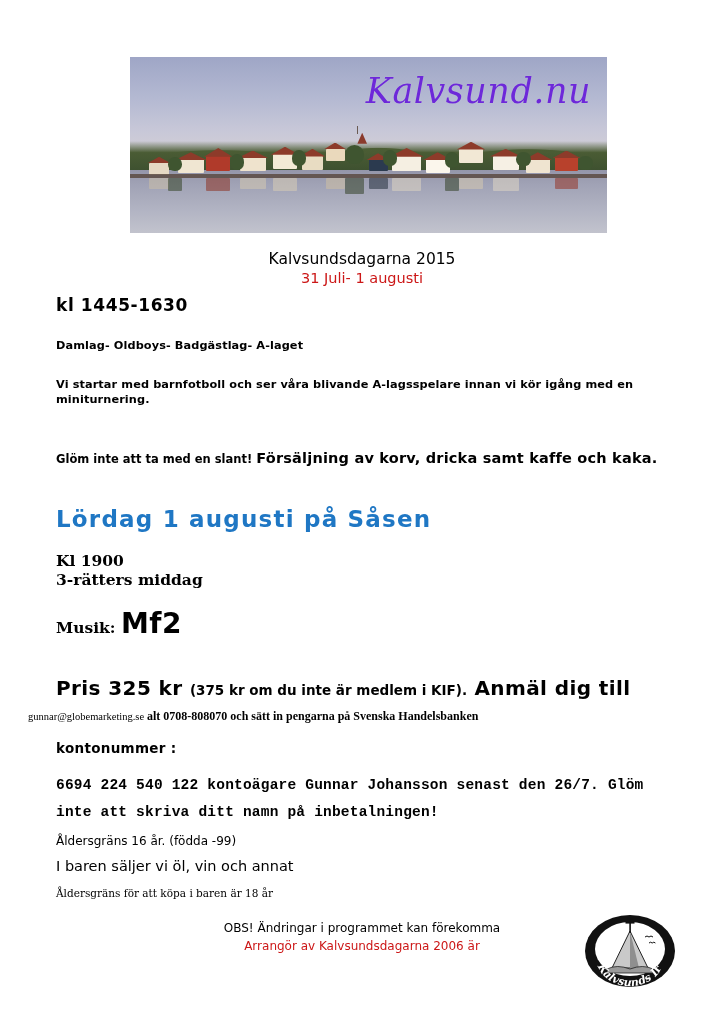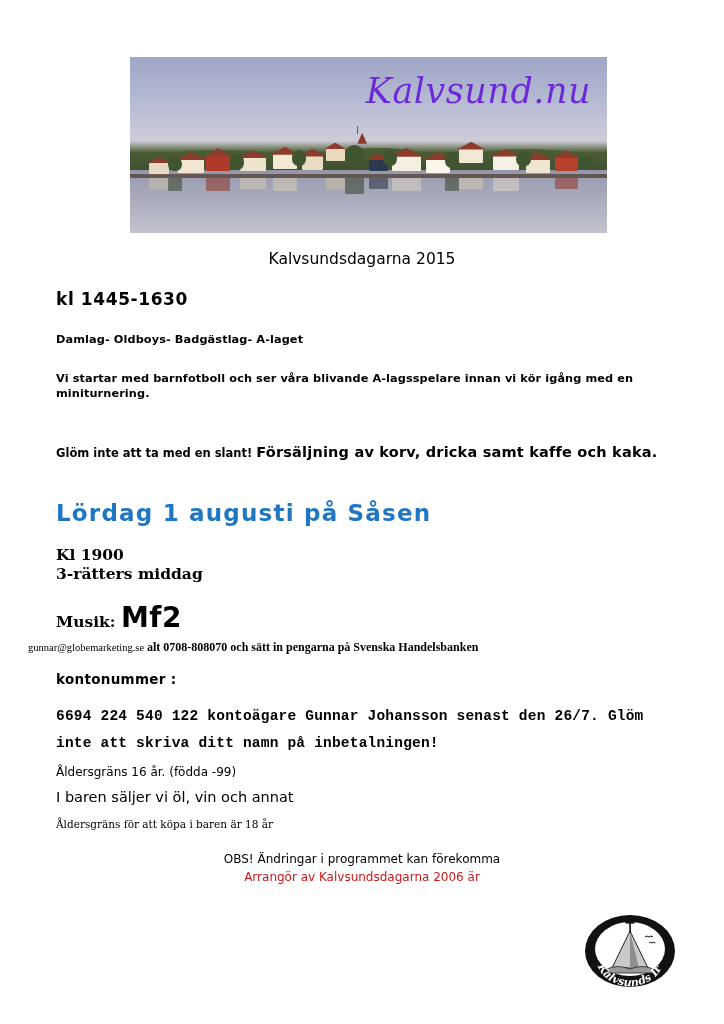--- a/index.html
+++ b/index.html
@@ -151,21 +151,21 @@
     margin: 0 0 0 56px;
     font-family: "DejaVu Sans", sans-serif;
     font-weight: bold;
     font-size: 23px;
     line-height: 28px;
     letter-spacing: 1.2px;
     color: #1f77c4;
   }
 
   .time-line {
-    margin: 19px 0 0 56px;
+    margin: 6px 0 0 56px;
     font-family: "DejaVu Sans", sans-serif;
     font-weight: bold;
     font-size: 17px;
     line-height: 22px;
     letter-spacing: .6px;
   }
 
   .body-line {
     margin: 0 0 0 56px;
     font-family: "DejaVu Sans", sans-serif;
@@ -381,20 +381,21 @@
     <div class="refl" style="left:45%; top:69%; width:4%;   height:9%; background:#35432a;"></div>
     <div class="refl" style="left:66%; top:69%; width:3%;   height:7%; background:#35432a;"></div>
 
     <div class="hero-wordmark">Kalvsund.nu</div>
   </div>
 
   <div class="doc">
 
     <div class="t-title centered">Kalvsundsdagarna 2015</div>
 
+    <div class="t-subtitle centered">31 Juli- 1 augusti</div>
 
 
     <div class="time-line">kl 1445-1630</div>
 
     <div class="body-line" style="margin-top:22px;">Damlag- Oldboys- Badgästlag- A-laget</div>
 
     <div class="body-line" style="margin-top:24px;">Vi startar med barnfotboll och ser våra blivande A-lagsspelare innan vi kör igång med en miniturnering.</div>
 
     <div class="body-line-lg" style="margin-top:43px;">
       <span>Glöm inte att ta med en slant!</span>
@@ -405,20 +406,25 @@
 
     <div class="serif-bold" style="margin-top:18px;">Kl 1900</div>
 
     <div class="serif-bold">3-rätters middag</div>
 
     <div class="musik-row" style="margin-top:22px;">
       <span>Musik:</span>
       <span class="band">Mf2</span>
     </div>
 
+    <div class="price-row" style="margin-top:34px;">
+      <span>Pris 325 kr</span>
+      <span class="paren">(375 kr om du inte är medlem i KIF).</span>
+      <span>Anmäl dig till</span>
+    </div>
 
     <div class="contact-row">
       <span class="email">gunnar@globemarketing.se</span>
       <span class="rest">alt 0708-808070 och sätt in pengarna på Svenska Handelsbanken</span>
     </div>
 
     <div class="label-bold">kontonummer :</div>
 
     <div class="account-block">6694 224  540  122 kontoägare Gunnar Johansson senast den 26/7. Glöm inte att skriva ditt namn på inbetalningen!</div>
 

